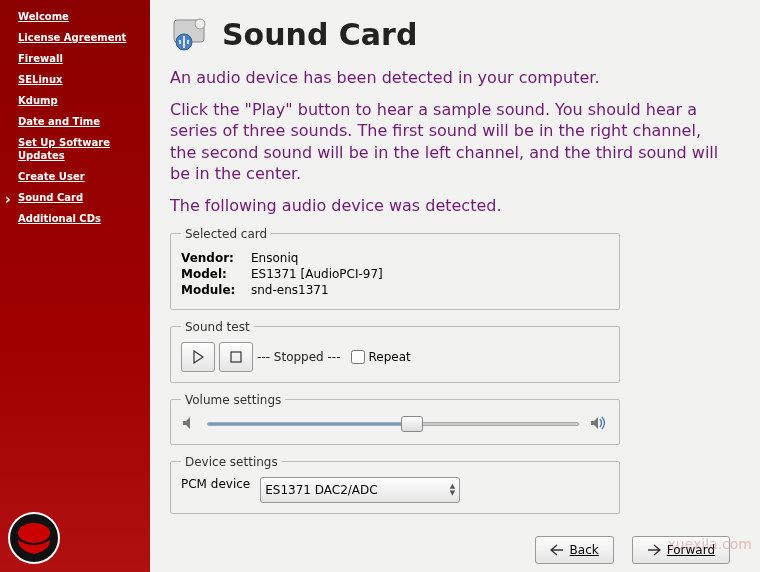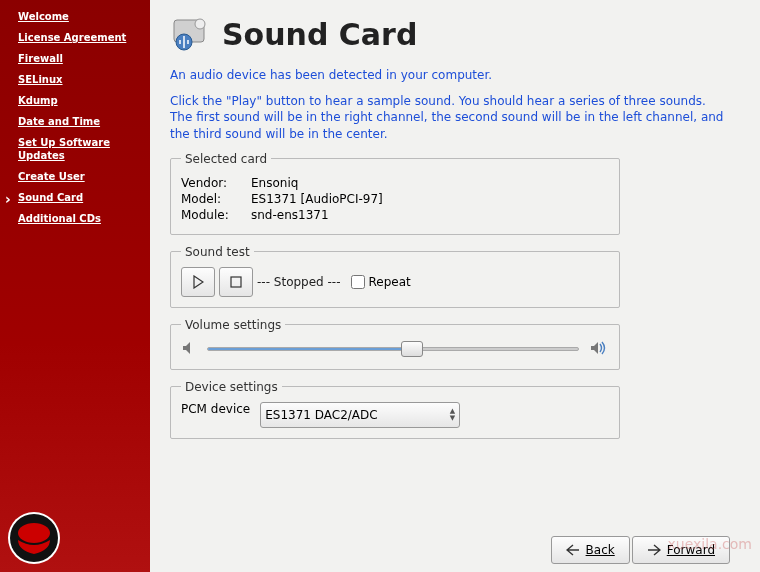--- a/index.html
+++ b/index.html
@@ -55,39 +55,39 @@
       align-items: center;
       gap: 10px;
       margin-bottom: 10px;
     }
     .header h1 {
       font-size: 30px;
       font-weight: bold;
       color: #222;
     }
     .descr {
-      font-size: 12px;
-      color: #1d4ed8;
+      font-size: 16px;
+      color: #701a75;
       margin-bottom: 10px;
       line-height: 1.35;
     }
     fieldset {
       border: 1px solid #bbb;
       border-radius: 2px;
       padding: 8px 10px 10px 10px;
       margin-bottom: 10px;
       width: 450px;
     }
     legend {
       padding: 0 4px;
       font-size: 12px;
       color: #333;
     }
     .info-row { display: flex; margin: 2px 0; }
-    .info-label { width: 70px; font-weight: normal; }
+    .info-label { width: 70px; font-weight: bold; }
     .info-value { flex: 1; }
     .soundtest-row { display: flex; align-items: center; gap: 4px; }
     .sq-btn {
       width: 34px; height: 30px;
       background: linear-gradient(#fdfdfd,#e5e5e5);
       border: 1px solid #999;
       border-radius: 3px;
       display: flex; align-items: center; justify-content: center;
       cursor: pointer;
     }
@@ -116,21 +116,21 @@
       height: 26px;
       background: linear-gradient(#fdfdfd,#e6e6e6);
       border: 1px solid #999; border-radius: 3px;
       display: flex; align-items: center; padding: 0 4px;
       justify-content: space-between;
       cursor: pointer;
     }
     .combo-arrows { display:flex; flex-direction: column; font-size:7px; line-height:7px; color:#555; }
     .footer {
       margin-top: auto;
-      display: flex; justify-content: flex-end; gap: 2px;
+      display: flex; justify-content: flex-end; gap: 18px;
       padding-top: 8px;
     }
     .nav-btn {
       height: 28px; padding: 0 14px;
       background: linear-gradient(#fdfdfd,#e5e5e5);
       border: 1px solid #999; border-radius: 3px;
       display: flex; align-items: center; gap: 6px;
       cursor: pointer; font-size: 12px;
     }
     .nav-btn span.u { text-decoration: underline; }
@@ -172,20 +172,21 @@
         <circle cx="14" cy="30" r="8" fill="#4a7fc0" stroke="#2a5a90"></circle>
         <path d="M14 24 L14 36 M10 28 L10 32 M18 28 L18 32" stroke="#fff" stroke-width="1.5"></path>
         <circle cx="30" cy="12" r="5" fill="#eee" stroke="#999"></circle>
       </svg>
     </span>
     <h1>Sound Card</h1>
   </div>
 
   <p class="descr">An audio device has been detected in your computer.</p>
   <p class="descr">Click the "Play" button to hear a sample sound.  You should hear a series of three sounds.  The first sound will be in the right channel, the second sound will be in the left channel, and the third sound will be in the center.</p>
+  <p class="descr">The following audio device was detected.</p>
 
   <fieldset>
     <legend>Selected card</legend>
     <div class="info-row">
       <div class="info-label">Vendor:</div>
       <div class="info-value">Ensoniq</div>
     </div>
     <div class="info-row">
       <div class="info-label">Model:</div>
       <div class="info-value">ES1371 [AudioPCI-97]</div>

